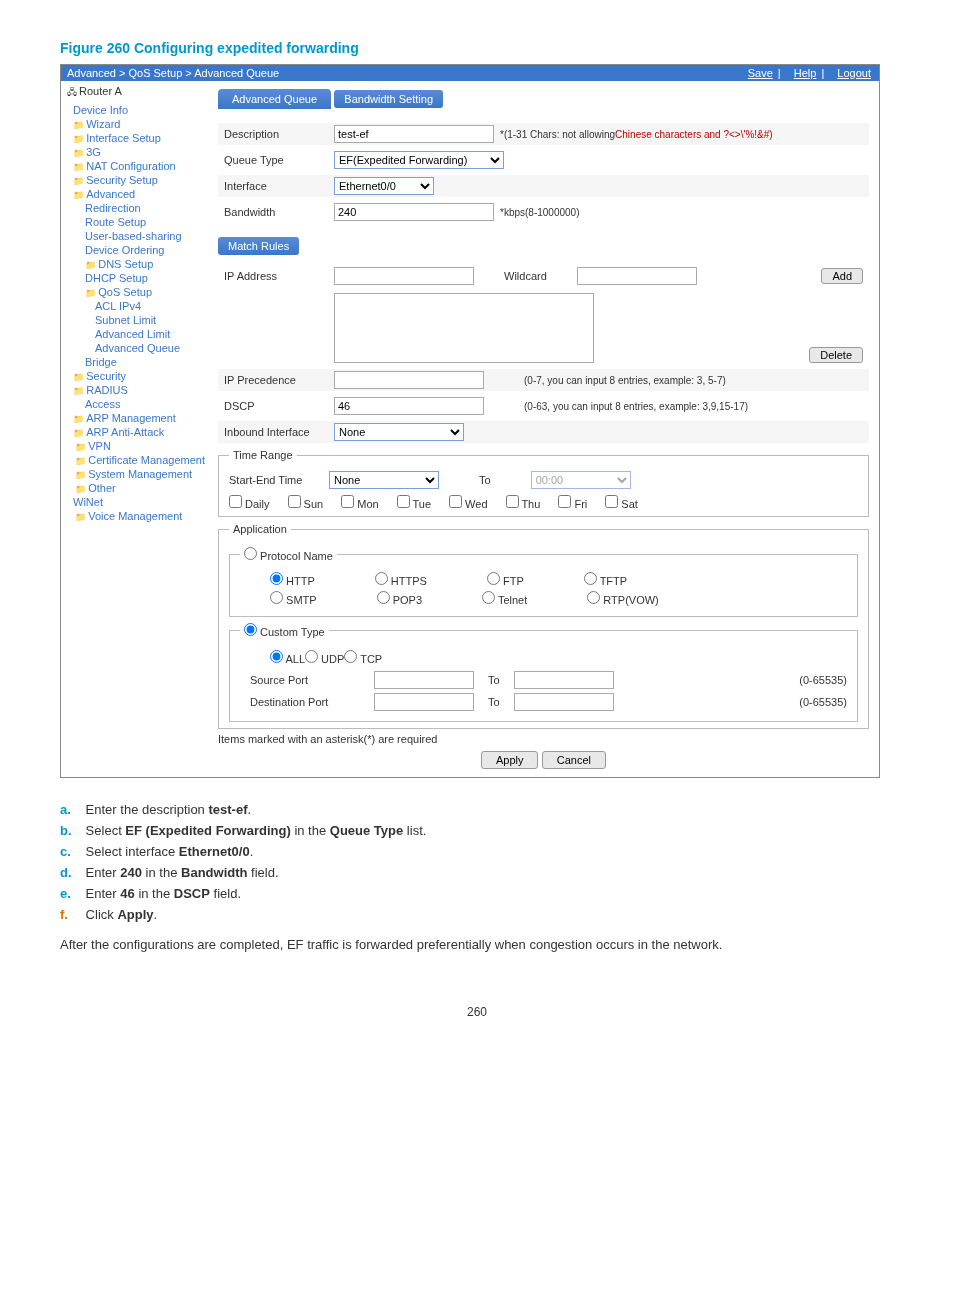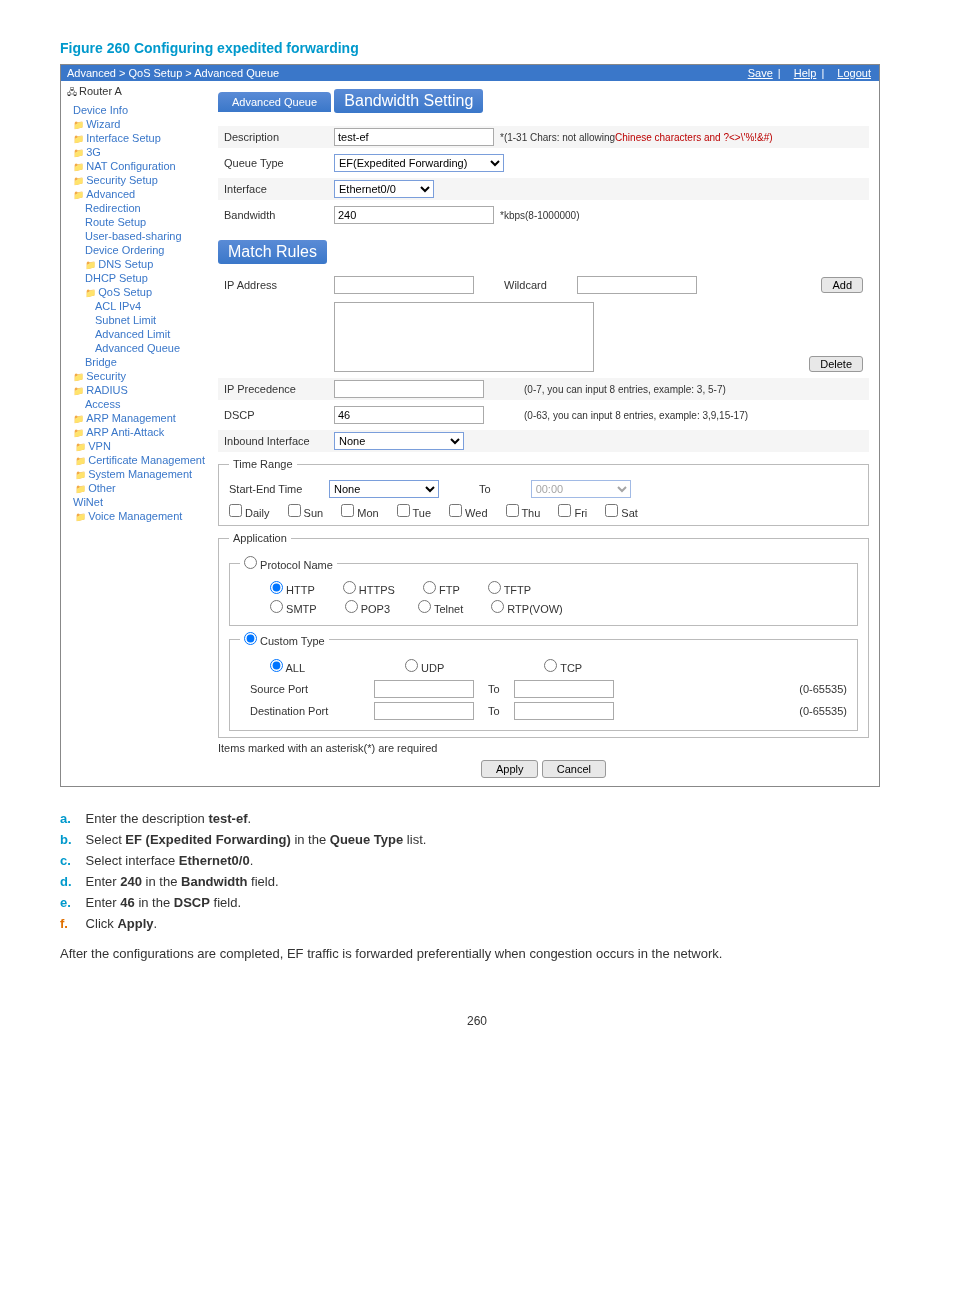--- a/index.html
+++ b/index.html
@@ -10,36 +10,36 @@
   .breadcrumb-bar a { color: #fff; text-decoration: none; }
   .header-links a { color: #fff; text-decoration: underline; margin-left: 10px; margin-right: 2px; }
   .window-body { display: flex; background: #fff; }
   .sidebar { width: 145px; font-size: 11px; padding: 4px 0 4px 6px; }
   .sidebar .root { color: #333; margin-bottom: 2px; }
   .sidebar .item { color: #3a77c9; padding: 1px 0 1px 8px; cursor: pointer; }
   .sidebar .subitem { color: #3a77c9; padding: 1px 0 1px 6px; cursor: pointer; }
   .sidebar .subsubitem { color: #3a77c9; padding: 1px 0 1px 18px; cursor: pointer; }
   .content { flex: 1; padding: 8px 10px 8px 12px; }
   .tab { display: inline-block; background: linear-gradient(#5a8bd6, #3a77c9); color: #fff; font-size: 11px; padding: 4px 14px; border-radius: 4px 4px 0 0; margin-bottom: 10px; }
-  .section-header { background: linear-gradient(#5a8bd6, #3a77c9); color: #fff; font-size: 16px; padding: 3px 10px; border-radius: 3px; display: inline-block; margin-bottom: 6px; }
+  .section-header { background: linear-gradient(#5a8bd6, #3a77c9); color: #fff; font-size: 11px; padding: 3px 10px; border-radius: 3px; display: inline-block; margin-bottom: 6px; }
   .form-row { display: flex; align-items: center; font-size: 11px; margin: 4px 0; padding: 2px 6px; }
   .form-row-striped { background: #f5f5f5; }
   .form-label { width: 110px; color: #333; }
   .form-input { border: 1px solid #aaa; font-size: 11px; padding: 1px 3px; height: 18px; }
   .form-select { border: 1px solid #7a9edb; font-size: 11px; height: 18px; background: #fff; }
   .hint { font-size: 10px; color: #333; margin-left: 6px; }
   .hint-red { color: #b00; }
   .btn { border: 1px solid #999; background: #e8e8e8; padding: 2px 14px; font-size: 11px; border-radius: 3px; cursor: pointer; }
   .small-btn { border: 1px solid #999; background: #e8e8e8; padding: 1px 10px; font-size: 11px; border-radius: 3px; cursor: pointer; }
   textarea.ipbox { border: 1px solid #aaa; width: 260px; height: 70px; font-size: 11px; resize: none; }
   fieldset { border: 1px solid #bbb; padding: 6px 10px; margin-top: 6px; font-size: 11px; }
   legend { font-size: 11px; padding: 0 4px; color: #333; }
   .days-row { display: flex; gap: 18px; align-items: center; margin-top: 6px; }
-  .radio-row { display: flex; gap: 28px; align-items: center; margin: 4px 0 4px 30px; }
-  .radio-row2 { display: flex; gap: 100px; align-items: center; margin: 6px 0 6px 30px; }
+  .radio-row { display: flex; gap: 60px; align-items: center; margin: 4px 0 4px 30px; }
+  .radio-row2 { display: flex; align-items: center; margin: 6px 0 6px 30px; }
   .port-row { display: flex; align-items: center; gap: 14px; margin: 4px 0 4px 10px; }
   .port-row .pl { width: 110px; }
   .port-input { border: 1px solid #aaa; width: 100px; height: 18px; font-size: 11px; }
   .action-row { text-align: center; margin-top: 6px; }
   .notes { font-size: 11px; margin-top: 4px; }
   .instructions { margin-top: 24px; font-size: 13px; color: #333; }
   .instructions li { margin: 6px 0; list-style: none; }
   .instructions li .tag { font-weight: bold; display: inline-block; width: 22px; }
   .c-a { color: #0099cc; } .c-b { color: #0099cc; } .c-c { color: #0099cc; }
   .c-d { color: #0099cc; } .c-e { color: #0099cc; } .c-f { color: #e07000; }

